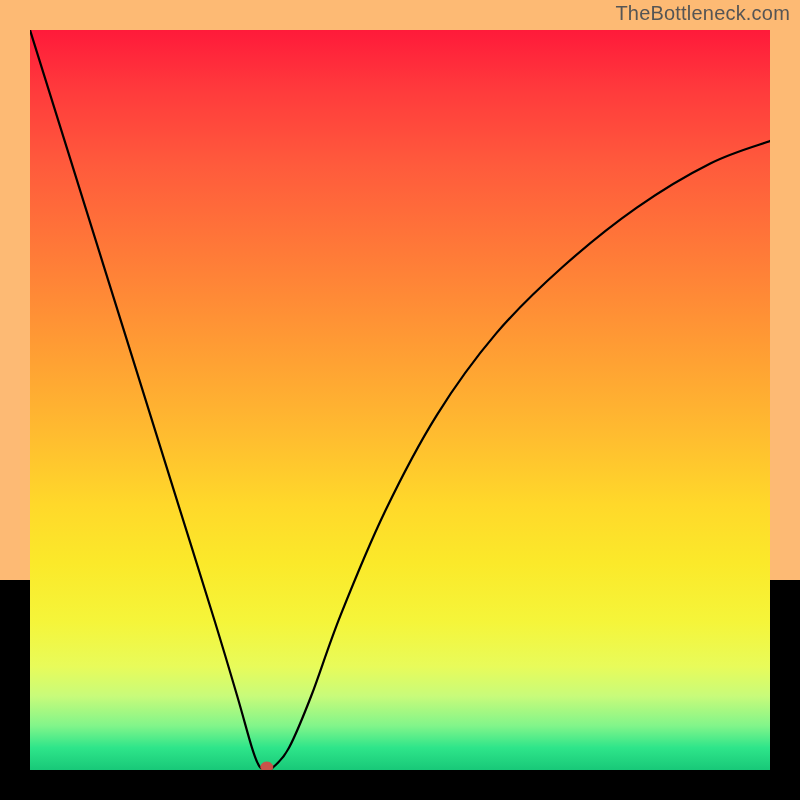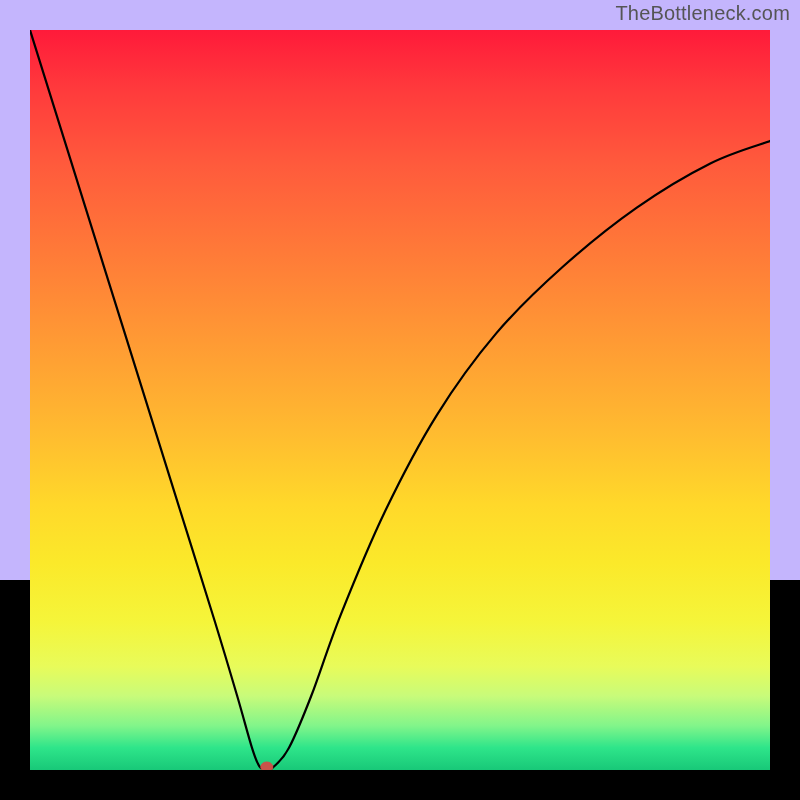--- a/index.html
+++ b/index.html
@@ -8,21 +8,21 @@
     width: 800px;
     height: 800px;
     background: #000;
     font-family: Arial, Helvetica, sans-serif;
     overflow: hidden;
   }
   .frame {
     position: relative;
     width: 800px;
     height: 580px;
-    background: #c4b5fd;
+    background: #fdba74;
   }
   .watermark {
     position: absolute;
     top: 2px;
     right: 10px;
     color: #555;
     font-size: 20px;
     font-weight: 500;
     letter-spacing: 0.2px;
     z-index: 5;

